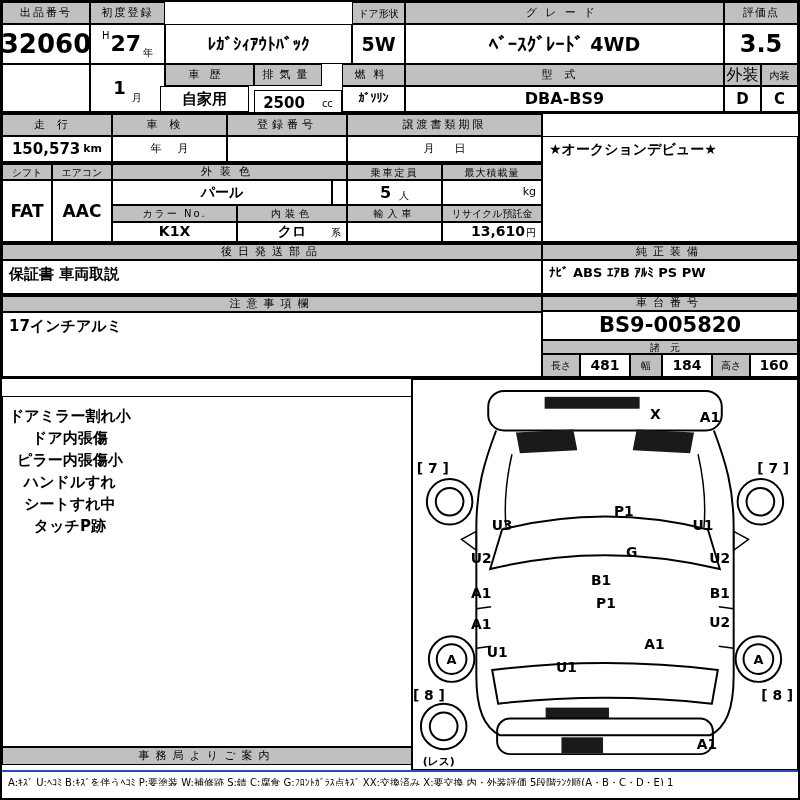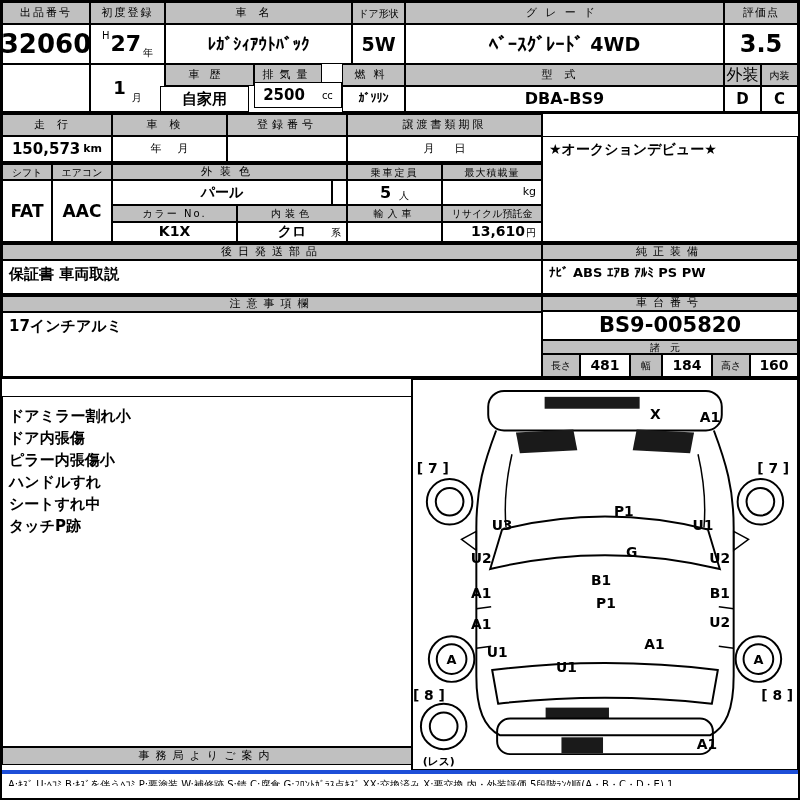--- a/index.html
+++ b/index.html
@@ -8,21 +8,21 @@
     position:relative;width:800px;height:800px;background:#fff;color:#000;
     border:2px solid #000;overflow:hidden;
     font-family:"DejaVu Sans",sans-serif;
   }
   .v,.hd{
     position:absolute;border:1px solid #000;background:#fff;overflow:hidden;
     display:flex;align-items:center;justify-content:center;
     font-weight:bold;font-size:14px;line-height:1.1;
   }
   .hd{background:#c0c0c0;font-weight:normal;font-size:11px;letter-spacing:2px;}
-  .left{justify-content:flex-start;padding-left:6px;}
+  .left{justify-content:flex-start;padding-left:6px;text-align:center;}
   .right{justify-content:flex-end;padding-right:5px;padding-left:38px;}
   .topal{align-items:flex-start;padding-top:5px;}
   .sm{font-size:10px;font-weight:normal;}
   .hline,.vline{position:absolute;background:#000;}
   .notesbody{font-size:15px;font-weight:bold;line-height:22px;padding:8px 6px;}
   .legendtxt{font-size:10px;font-weight:normal;letter-spacing:0;}
   #car-svg path,#car-svg rect,#car-svg circle,#car-svg polygon{fill:none;stroke:#000;stroke-width:2;}
   #car-svg .thin{stroke-width:1.5;}
   #car-svg .dk{fill:#1a1a1a;stroke:none;}
   #car-svg text{font-family:"DejaVu Sans",sans-serif;font-weight:bold;text-anchor:middle;fill:#000;stroke:none;}
@@ -40,37 +40,36 @@
   <div class="v" style="left:88px;top:22px;width:75px;height:40px">
     <span class="sm" style="align-self:flex-start;margin:5px 1px 0 0">H</span>
     <span style="font-size:22px">27</span>
     <span class="sm" style="align-self:flex-end;margin:0 0 5px 2px">年</span>
   </div>
   <div class="v" style="left:88px;top:62px;width:75px;height:48px">
     <span style="font-size:18px">1</span>
     <span class="sm" style="align-self:flex-end;margin:0 0 8px 6px">月</span>
   </div>
 
-  <div class="hd" style="left:163px;top:0;width:187px;height:22px;letter-spacing:12px">車名</div>
   <div class="v" style="left:163px;top:22px;width:187px;height:40px;font-size:17px">ﾚｶﾞｼｨｱｳﾄﾊﾞｯｸ</div>
 
   <div class="hd" style="left:350px;top:0;width:53px;height:22px;letter-spacing:0;font-size:10px">ドア形状</div>
   <div class="v" style="left:350px;top:22px;width:53px;height:40px;font-size:19px">5W</div>
 
   <div class="hd" style="left:403px;top:0;width:319px;height:22px;letter-spacing:8px">グレード</div>
   <div class="v" style="left:403px;top:22px;width:319px;height:40px;font-size:19px">ﾍﾞｰｽｸﾞﾚｰﾄﾞ 4WD</div>
 
   <div class="hd" style="left:722px;top:0;width:74px;height:22px;letter-spacing:1px">評価点</div>
   <div class="v" style="left:722px;top:22px;width:74px;height:40px;font-size:24px">3.5</div>
 
   <div class="hd" style="left:163px;top:62px;width:89px;height:22px;letter-spacing:10px">車歴</div>
   <div class="v" style="left:158px;top:84px;width:89px;height:26px;font-size:15px">自家用</div>
 
   <div class="hd" style="left:252px;top:62px;width:68px;height:22px;letter-spacing:6px">排気量</div>
-  <div class="v" style="left:252px;top:80px;width:88px;height:26px">
+  <div class="v" style="left:252px;top:88px;width:88px;height:26px">
     <span style="font-size:15px">2500</span>
     <span class="sm" style="margin-left:17px">cc</span>
   </div>
 
   <div class="hd" style="left:340px;top:62px;width:63px;height:22px;letter-spacing:8px">燃料</div>
   <div class="v" style="left:340px;top:84px;width:63px;height:26px;font-size:12px">ｶﾞｿﾘﾝ</div>
 
   <div class="hd" style="left:403px;top:62px;width:319px;height:22px;letter-spacing:12px">型式</div>
   <div class="v" style="left:403px;top:84px;width:319px;height:26px;font-size:16px">DBA-BS9</div>
 
@@ -247,15 +246,15 @@
         <text x="155" y="294" font-size="14">U1</text>
         <text x="39" y="286" font-size="13">A</text>
         <text x="349" y="286" font-size="13">A</text>
         <text x="16" y="322" font-size="14">[ 8 ]</text>
         <text x="368" y="322" font-size="14">[ 8 ]</text>
         <text x="297" y="372" font-size="14">A1</text>
         <text x="26" y="388" font-size="11">(レス)</text>
       </svg>
   </div>
 
-  <div class="v left topal legendtxt" style="left:0;top:768px;width:796px;height:16px;border:none;border-top:4px solid #1d4ed8">A:ｷｽﾞ U:ﾍｺﾐ B:ｷｽﾞを伴うﾍｺﾐ P:要塗装 W:補修跡 S:錆 C:腐食 G:ﾌﾛﾝﾄｶﾞﾗｽ点ｷｽﾞ XX:交換済み X:要交換  内・外装評価 5段階ﾗﾝｸ順(A・B・C・D・E) 1</div>
+  <div class="v left topal legendtxt" style="left:0;top:768px;width:796px;height:16px;border:none;border-top:2px solid #1d4ed8">A:ｷｽﾞ U:ﾍｺﾐ B:ｷｽﾞを伴うﾍｺﾐ P:要塗装 W:補修跡 S:錆 C:腐食 G:ﾌﾛﾝﾄｶﾞﾗｽ点ｷｽﾞ XX:交換済み X:要交換  内・外装評価 5段階ﾗﾝｸ順(A・B・C・D・E) 1</div>
 
 </div>
 
 </body></html>

